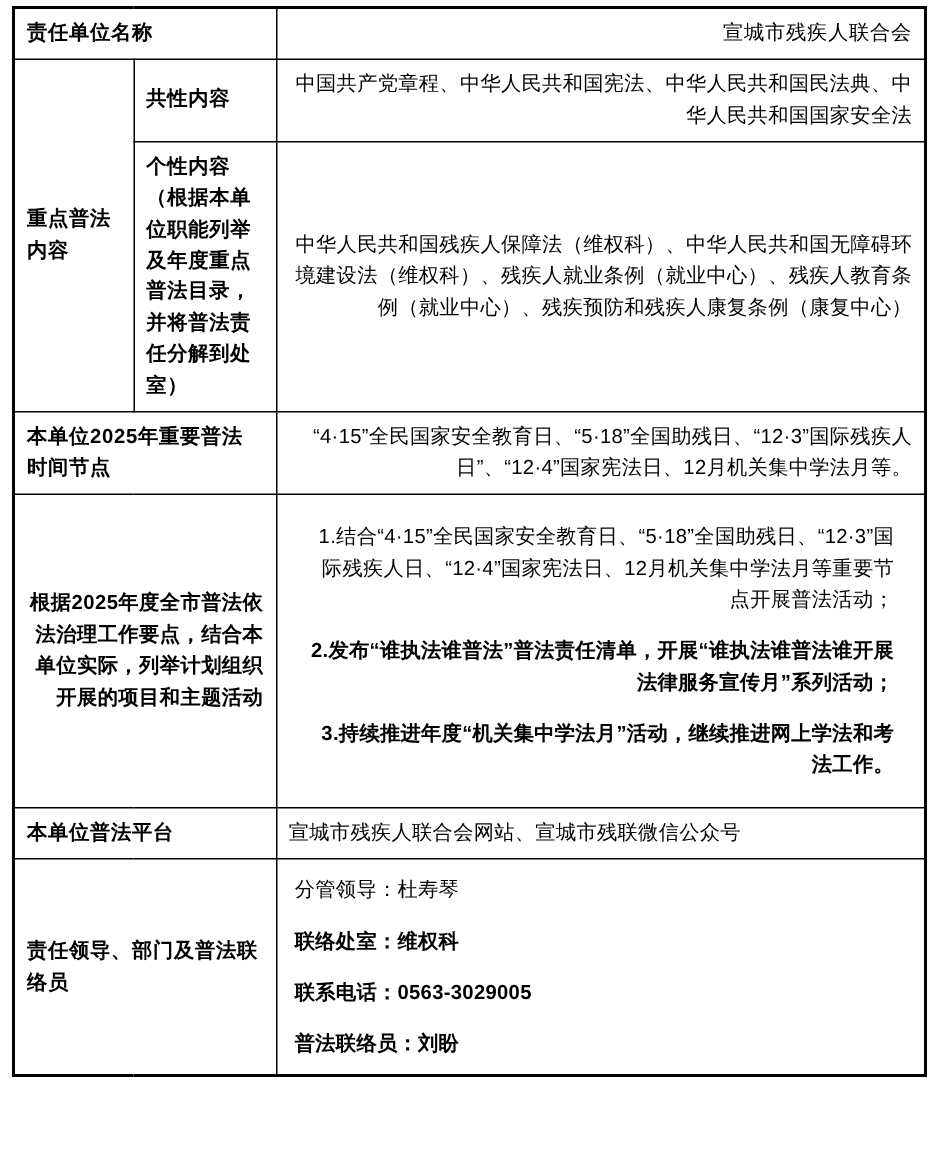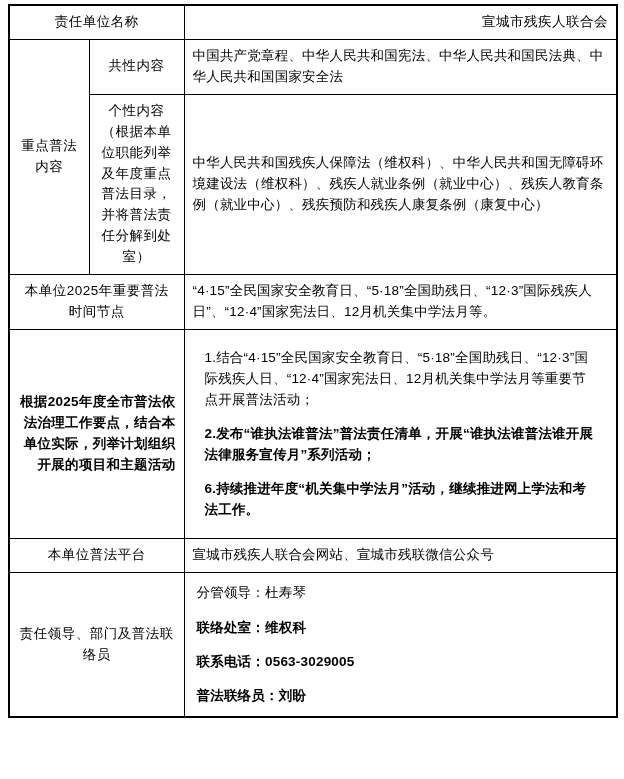--- a/index.html
+++ b/index.html
@@ -33,22 +33,22 @@
     font-size: 13.5px;
     line-height: 1.55;
     word-break: break-all;
   }
   
   col.c1 { width: 80px; }
   col.c2 { width: 95px; }
   col.c3 { width: 433px; }
 
   .lbl {
-    font-weight: normal;
-    text-align: center;
+    font-weight: bold;
+    text-align: left;
     letter-spacing: 0.5px;
   }
   .lbl-left {
     font-weight: bold;
     text-align: right;
     letter-spacing: 0.3px;
     line-height: 1.7;
   }
   .val {
     text-align: left;
@@ -63,20 +63,21 @@
   }
   .p + .p {
     margin-top: 2px;
     font-weight: bold;
   }
   .gap + .gap {
     margin-top: 13px;
   }
   .tall {
     line-height: 1.85;
+    text-align: right;
   }
   .cell-pad-lg {
     padding: 10px 8px;
   }
   .contact-line {
     margin: 4px;
     line-height: 1.5;
   }
   .contact-line + .contact-line {
     margin-top: 14px;
@@ -116,21 +117,21 @@
       <tr>
         <td class="lbl" colspan="2">本单位2025年重要普法时间节点</td>
         <td class="val tall cell-pad-lg">“4·15”全民国家安全教育日、“5·18”全国助残日、“12·3”国际残疾人日”、“12·4”国家宪法日、12月机关集中学法月等。</td>
       </tr>
 
       <tr>
         <td class="lbl-left" colspan="2">根据2025年度全市普法依法治理工作要点，结合本单位实际，列举计划组织开展的项目和主题活动</td>
         <td class="val tall cell-pad-lg">
           <p class="p gap">1.结合“4·15”全民国家安全教育日、“5·18”全国助残日、“12·3”国际残疾人日、“12·4”国家宪法日、12月机关集中学法月等重要节点开展普法活动；</p>
           <p class="p gap">2.发布“谁执法谁普法”普法责任清单，开展“谁执法谁普法谁开展法律服务宣传月”系列活动；</p>
-          <p class="p gap">6.持续推进年度“机关集中学法月”活动，继续推进网上学法和考法工作。</p>
+          <p class="p gap">3.持续推进年度“机关集中学法月”活动，继续推进网上学法和考法工作。</p>
         </td>
       </tr>
 
       <tr>
         <td class="lbl" colspan="2">本单位普法平台</td>
         <td class="val cell-pad-lg">宣城市残疾人联合会网站、宣城市残联微信公众号</td>
       </tr>
 
       <tr>
         <td class="lbl" colspan="2">责任领导、部门及普法联络员</td>

